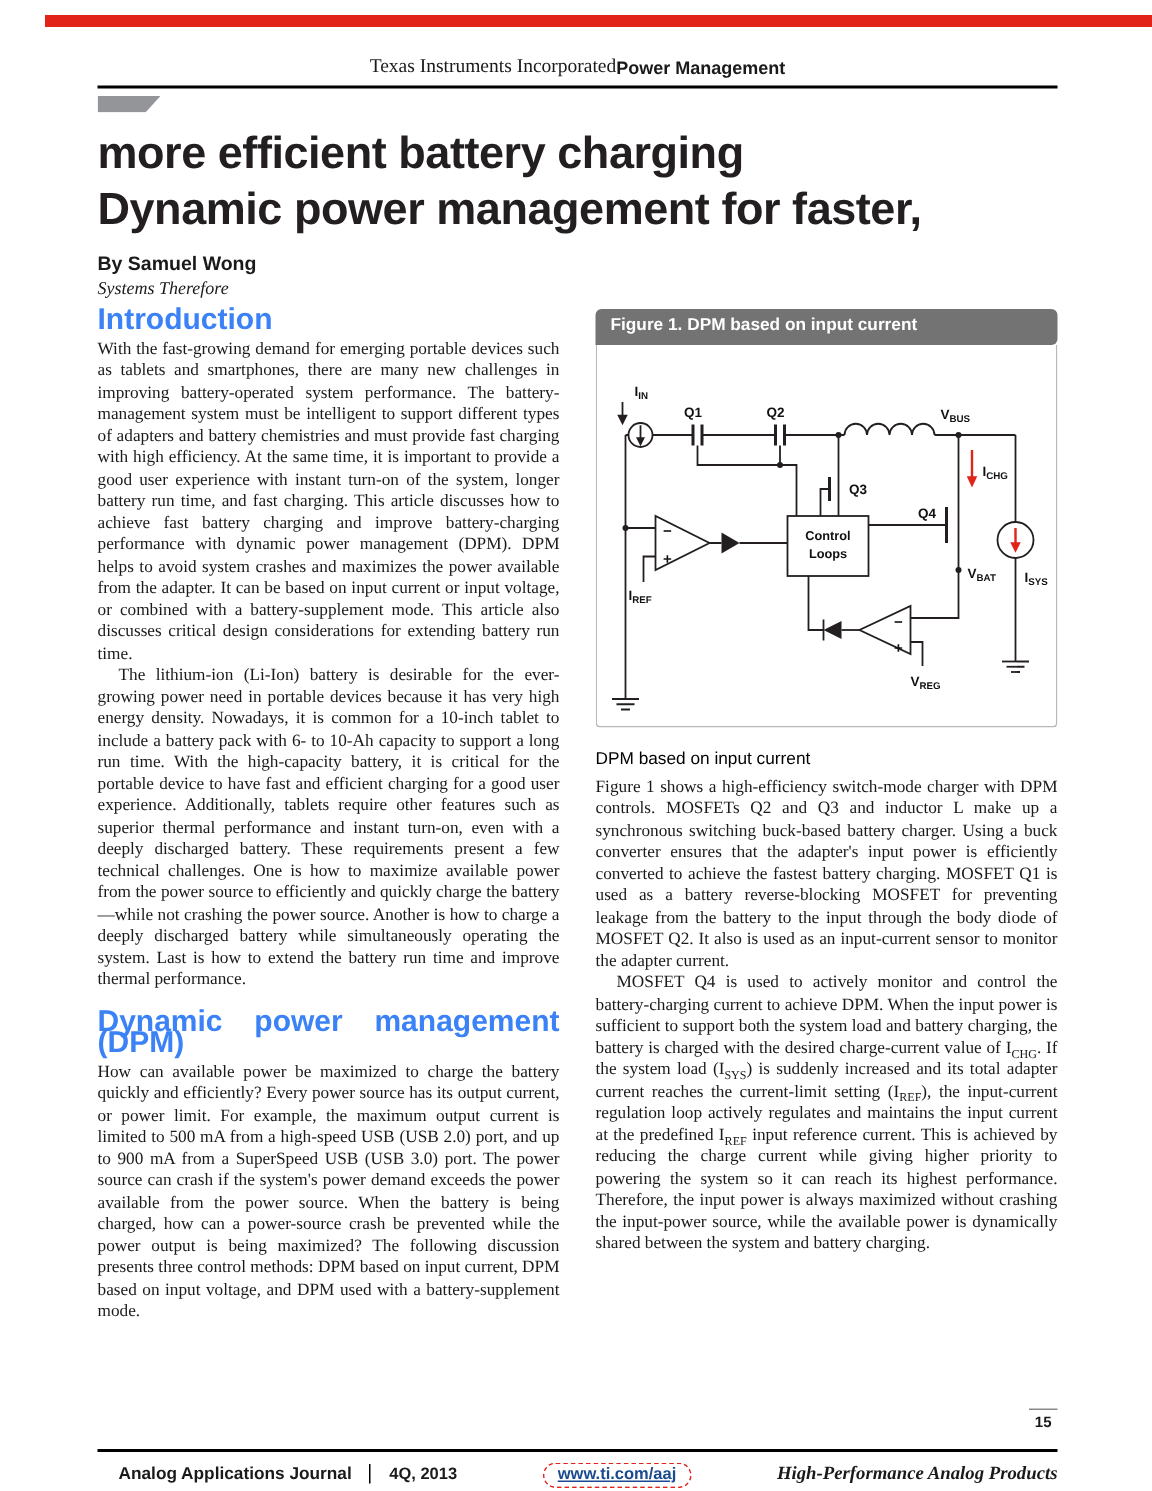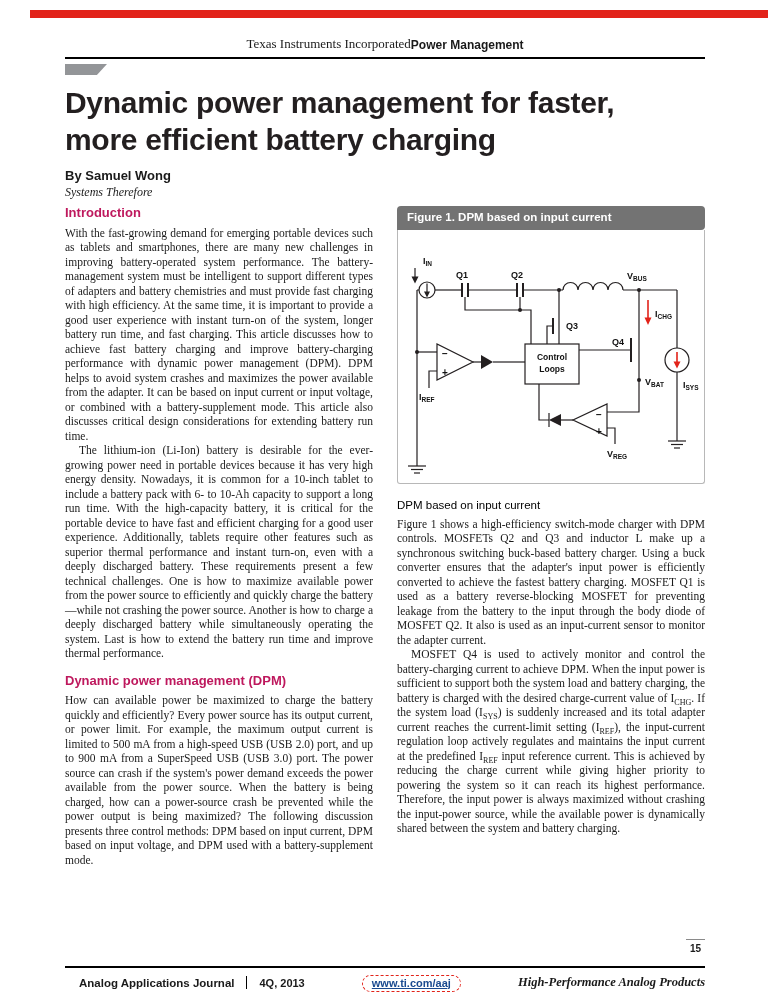--- a/index.html
+++ b/index.html
@@ -8,21 +8,21 @@
   .header{position:absolute;top:36px;left:65px;width:640px;display:flex;justify-content:center;align-items:flex-end;border-bottom:2px solid #000;padding-bottom:5px;}
   .publisher{font-size:13px;font-family:"Liberation Serif",serif;}
   .category{font-family:"Liberation Sans",sans-serif;font-weight:bold;font-size:12px;}
   .gray-tab{position:absolute;top:64px;left:65px;width:42px;height:11px;background:#939598;clip-path:polygon(0 0,100% 0,76% 100%,0 100%);}
   .title{position:absolute;top:84px;left:65px;width:645px;font-family:"Liberation Sans",sans-serif;font-weight:700;font-size:30px;line-height:37px;color:#231f20;letter-spacing:-0.3px;}
   .byline{position:absolute;top:168px;left:65px;}
   .byline-name{font-family:"Liberation Sans",sans-serif;font-weight:bold;font-size:13px;}
   .byline-role{font-family:"Liberation Serif",serif;font-style:italic;font-size:12px;margin-top:2px;}
   .columns{position:absolute;top:206px;left:65px;width:640px;display:flex;gap:24px;}
   .col{width:308px;font-size:11.5px;line-height:14.5px;text-align:justify;}
-  h3.section{font-family:"Liberation Sans",sans-serif;font-weight:bold;font-size:13px;margin:0 0 5px 0;color:#be185d;}
+  h3.section{font-family:"Liberation Sans",sans-serif;font-weight:bold;font-size:20px;margin:0 0 5px 0;color:#3b82f6;}
   h3.section.later{margin-top:13px;}
   h4.subhead{font-family:"Liberation Sans",sans-serif;font-weight:normal;font-size:11.5px;margin:14px 0 4px 0;color:#000;}
   p{margin:0;}
   p.indent{text-indent:14px;}
   sub{font-size:70%;line-height:0;}
   .figure{margin:0 0 2px 0;}
   .fig-title{background:#737373;color:#fff;font-family:"Liberation Sans",sans-serif;font-weight:bold;font-size:11.5px;padding:4px 10px 5px 10px;border-radius:4px 4px 4px 0;}
   .fig-body{border:1px solid #b8b8b8;border-top:none;border-radius:0 0 3px 3px;padding:8px 0 2px 1px;background:#fff;}
   
   .w{fill:none;stroke:#231f20;stroke-width:1.2;}
@@ -55,22 +55,22 @@
   <div class="red-bar"></div>
 
   <div class="header">
     <span class="publisher">Texas Instruments Incorporated</span>
     <span class="category">Power Management</span>
   </div>
 
   <div class="gray-tab"></div>
 
   <div class="title">
+    <div>more efficient battery charging</div>
     <div>Dynamic power management for faster,</div>
-    <div>more efficient battery charging</div>
   </div>
 
   <div class="byline">
     <div class="byline-name">By Samuel Wong</div>
     <div class="byline-role">Systems Therefore</div>
   </div>
 
   <div class="columns">
 
     <div class="col">

